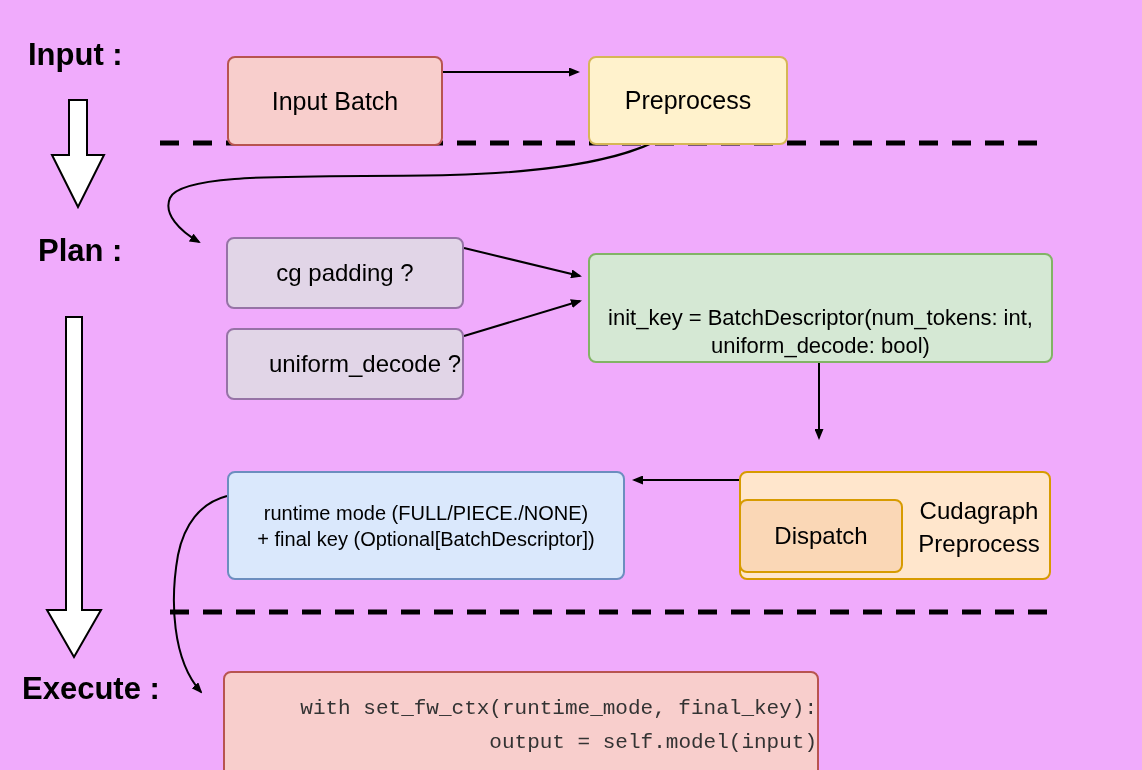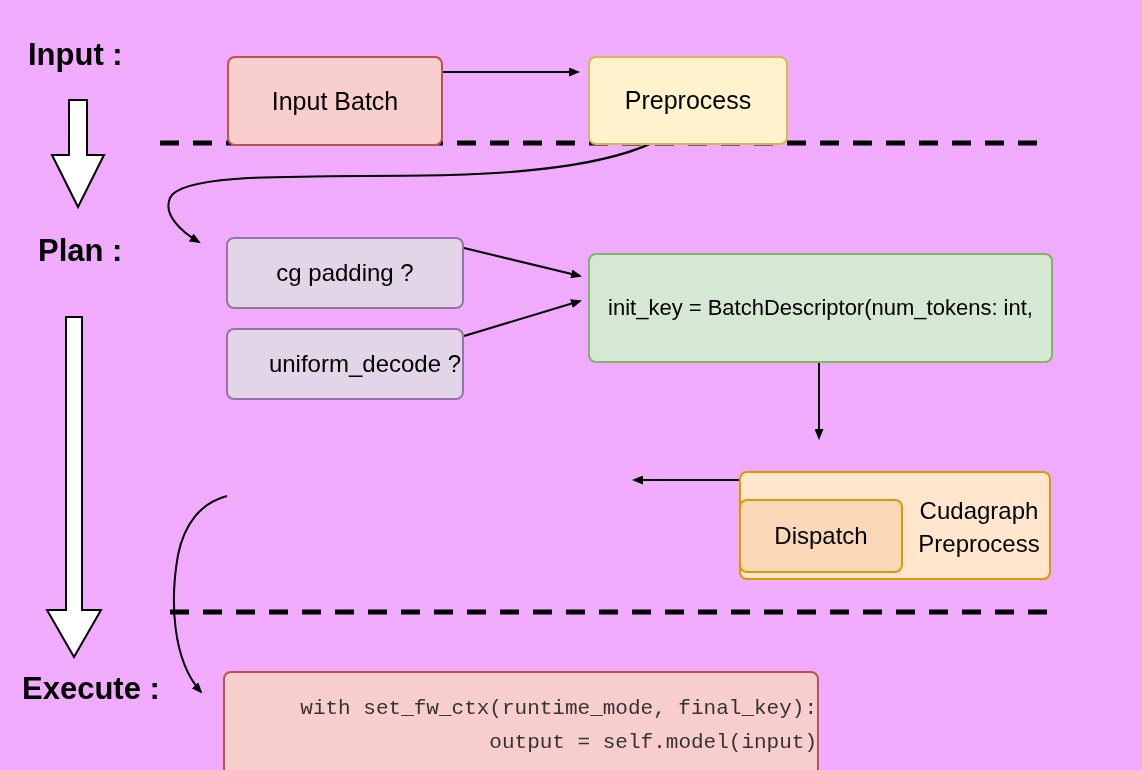--- a/index.html
+++ b/index.html
@@ -116,33 +116,38 @@
     <span>Preprocess</span>
   </div>
 
   <div class="node purple fs24" style="left:226px; top:209px; width:238px; height:72px;">
     <span>cg padding ?</span>
   </div>
   <div class="node purple fs24" style="left:226px; top:300px; width:238px; height:72px;padding-left:40px;">
     <span>uniform_decode ?</span>
   </div>
 
-  <div class="node green fs22" style="left:588px; top:225px; width:465px; height:110px;">
+  <div class="node green fs22" style="left:588px; top:225px; width:465px; height:110px;justify-content:flex-end;">
     <span>init_key = BatchDescriptor(num_tokens: int,</span>
+    <span>uniform_decode: bool)</span>
   </div>
 
   <div class="node orange-outer" style="left:739px; top:443px; width:312px; height:109px;">
     <div class="node orange-inner fs24" style="left:-2px; top:-2px; width:164px; height:74px;">
       <span>Dispatch</span>
     </div>
     <div class="cud-label">
       <span>Cudagraph</span>
       <span>Preprocess</span>
     </div>
   </div>
 
+  <div class="node blue fs20" style="left:227px; top:443px; width:398px; height:109px;">
+    <span>runtime mode (FULL/PIECE./NONE)</span>
+    <span>+ final key (Optional[BatchDescriptor])</span>
+  </div>
 
   <div class="node pink code-node" style="left:223px; top:643px; width:596px; height:109px;">
     <span class="code-line">with set_fw_ctx(runtime_mode, final_key):</span>
     <span class="code-line">    output = self.model(input)</span>
   </div>
 
 </div>
 
 </body></html>

